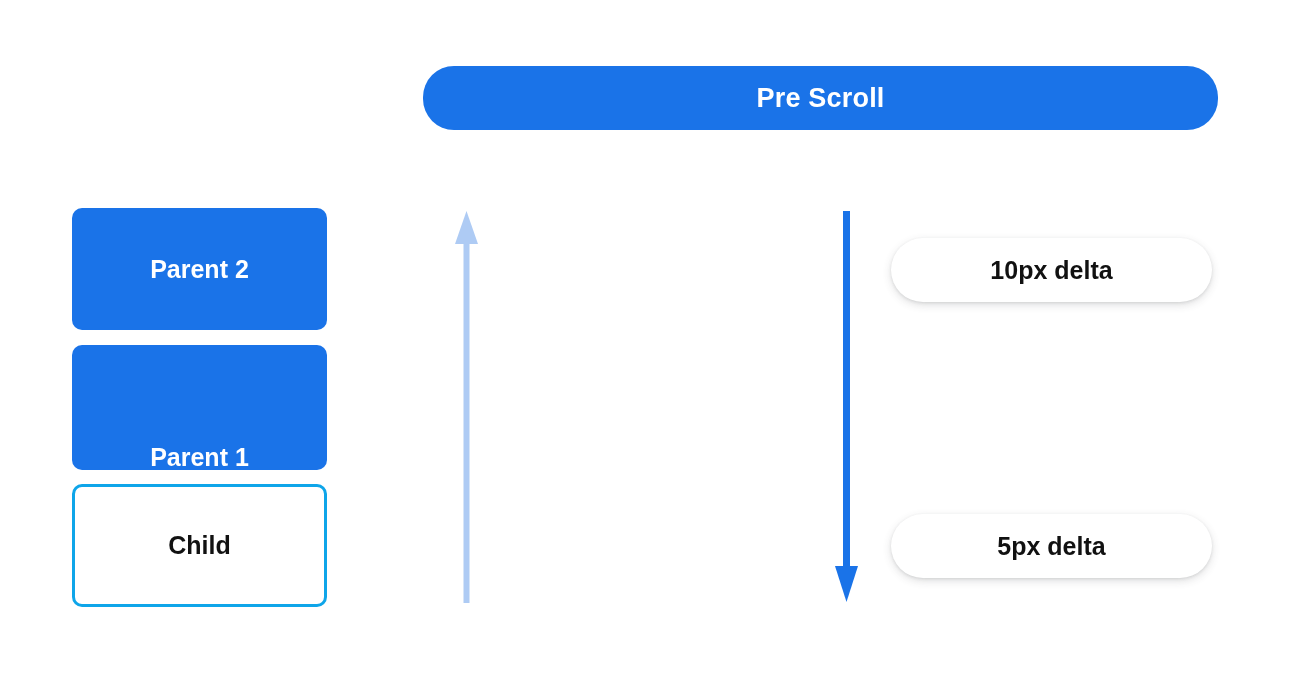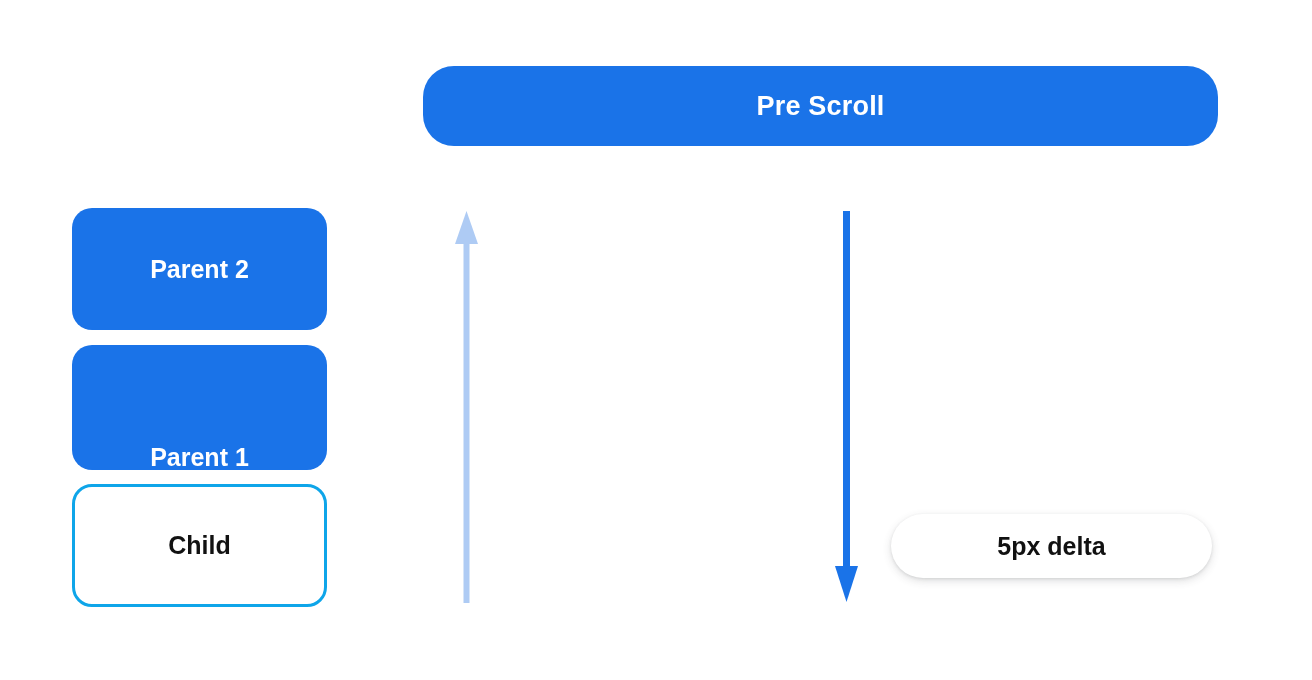--- a/index.html
+++ b/index.html
@@ -19,41 +19,41 @@
     background: #ffffff;
     overflow: hidden;
   }
 
   
   .title-bar {
     position: absolute;
     left: 423px;
     top: 66px;
     width: 795px;
-    height: 80px;
+    height: 64px;
     background: #1a73e8;
     border-radius: 31px;
     display: flex;
     align-items: center;
     justify-content: center;
   }
   .title-bar .label {
     color: #ffffff;
     font-size: 27px;
     font-weight: bold;
     letter-spacing: 0.2px;
     line-height: 1;
   }
 
   
   .node-box {
     position: absolute;
     left: 72px;
     width: 255px;
-    border-radius: 20px;
+    border-radius: 10px;
     display: flex;
     align-items: center;
     justify-content: center;
     box-sizing: border-box;
   }
   .node-box .label {
     font-size: 25px;
     font-weight: bold;
     line-height: 1;
   }
@@ -152,18 +152,21 @@
     <polygon points="16.5,6 28,39 5,39" fill="#aecbf4"></polygon>
   </svg>
 
 
 
   <svg class="arrow-svg" id="arrow-down-solid" viewBox="0 0 34 402">
     <rect x="13" y="6" width="7" height="357" fill="#1a73e8"></rect>
     <polygon points="16.5,397 28,361 5,361" fill="#1a73e8"></polygon>
   </svg>
 
+  <div class="pill-white" id="pill-10px-delta">
+    <span class="label">10px delta</span>
+  </div>
 
   <div class="pill-white" id="pill-5px-delta">
     <span class="label">5px delta</span>
   </div>
 
 </div>
 
 </body></html>

